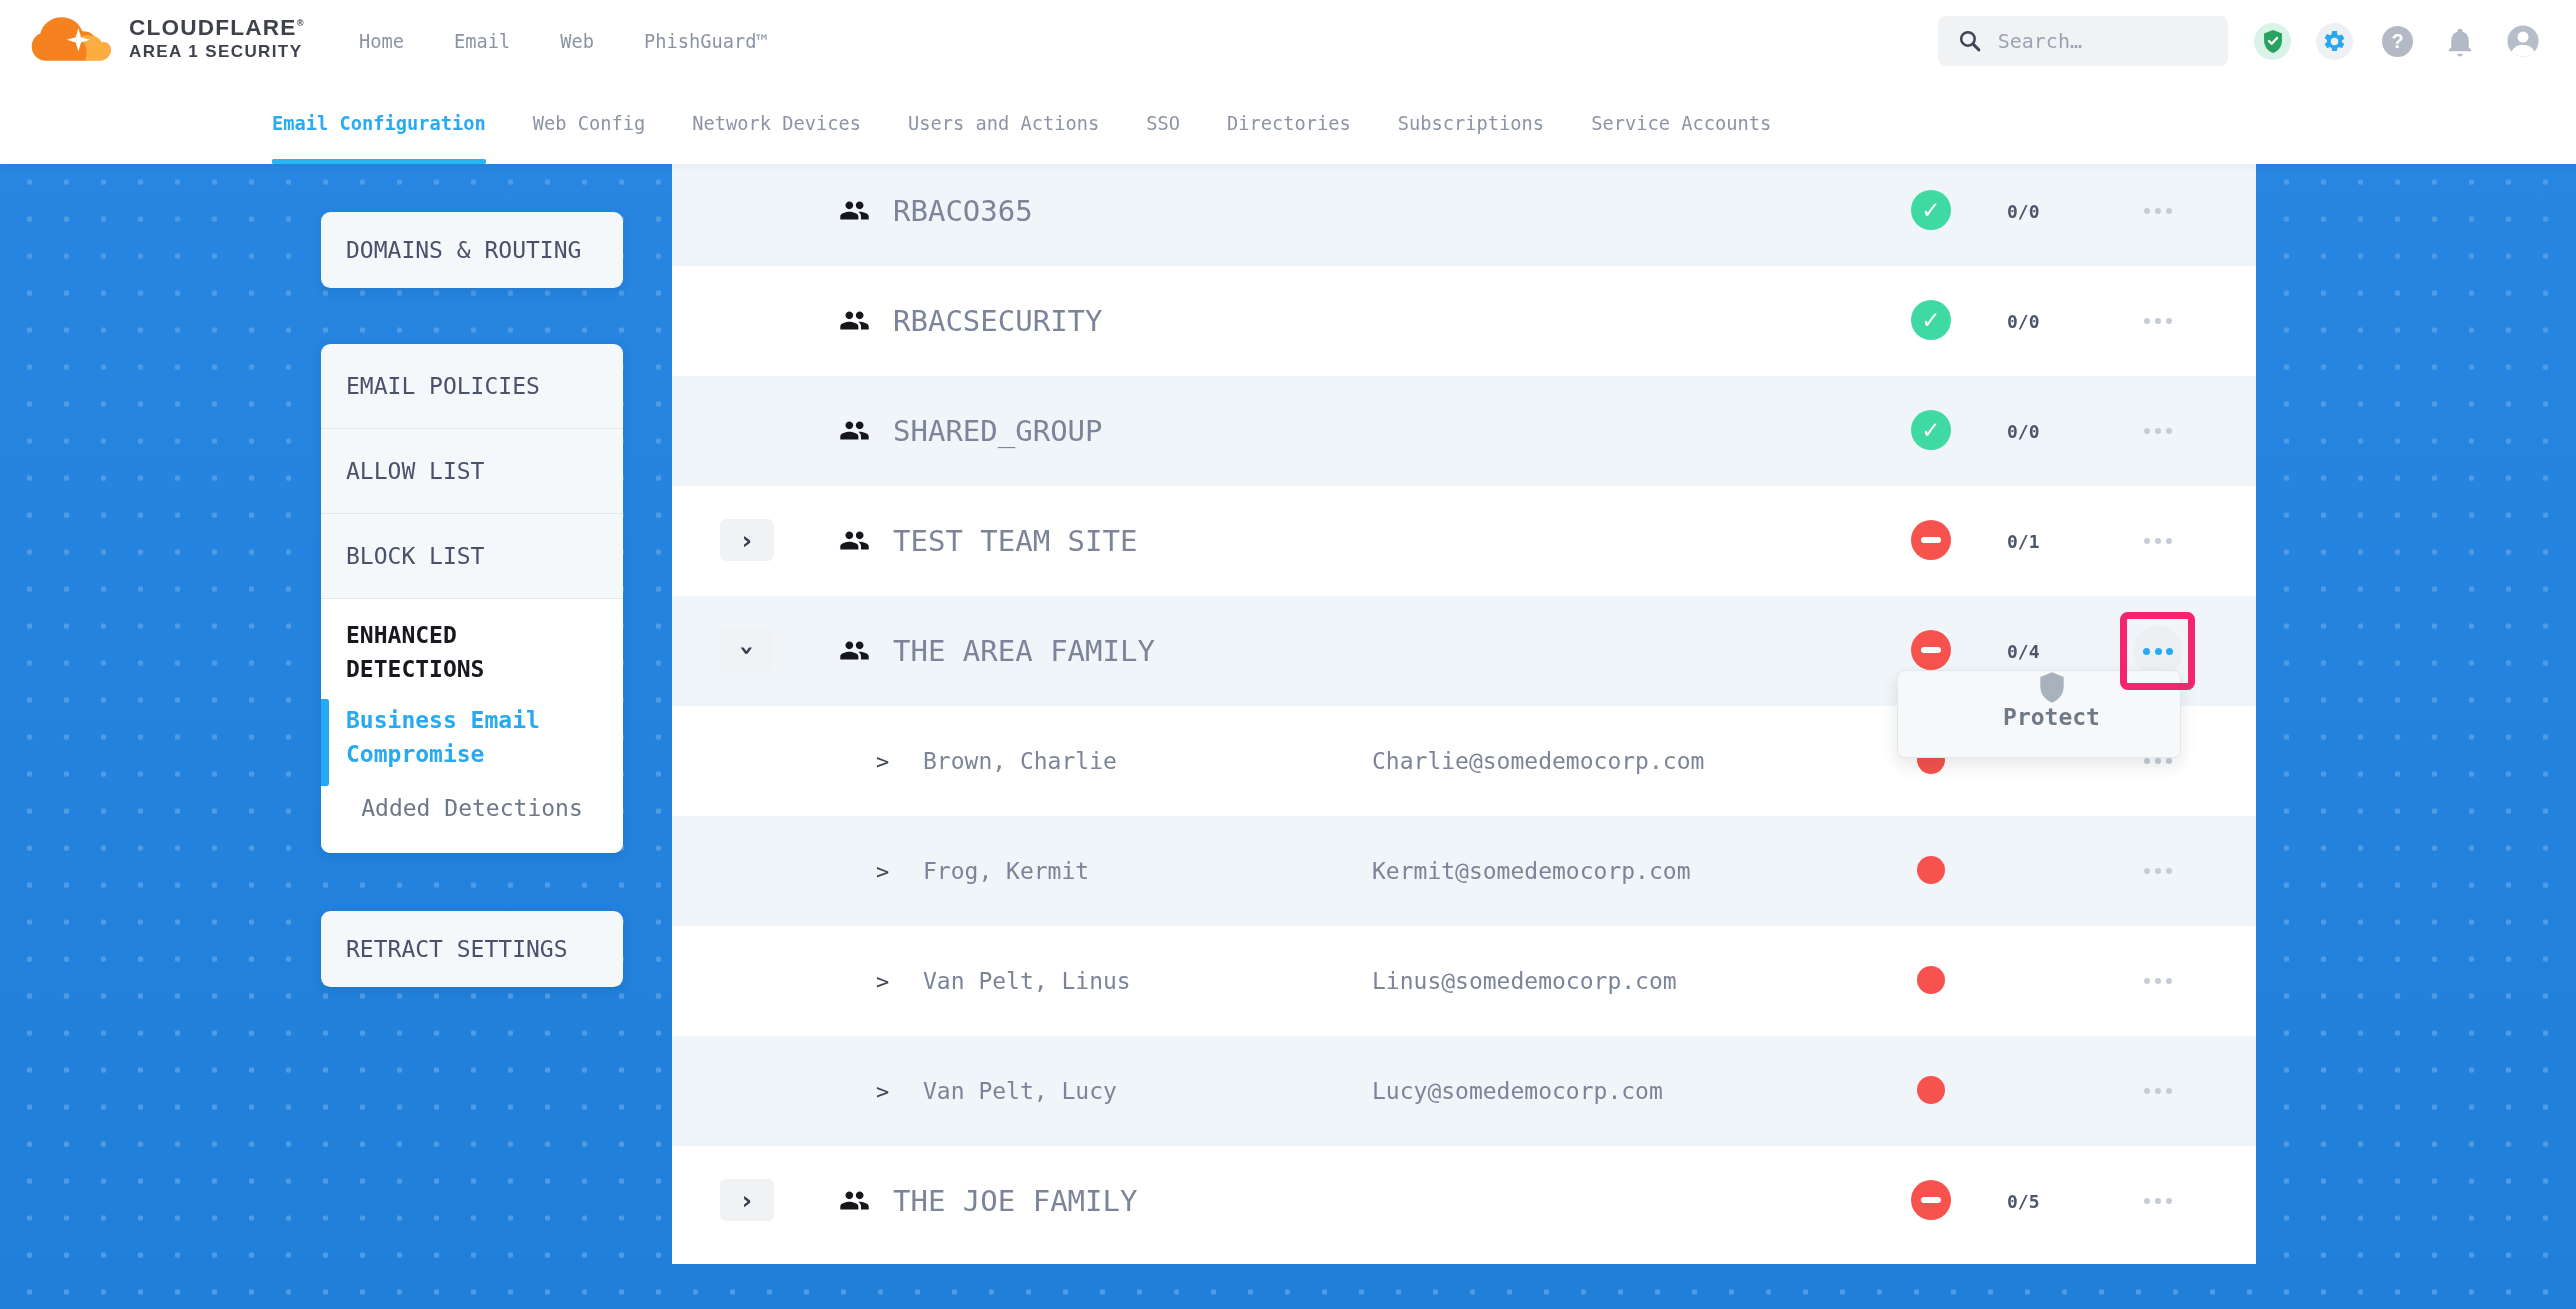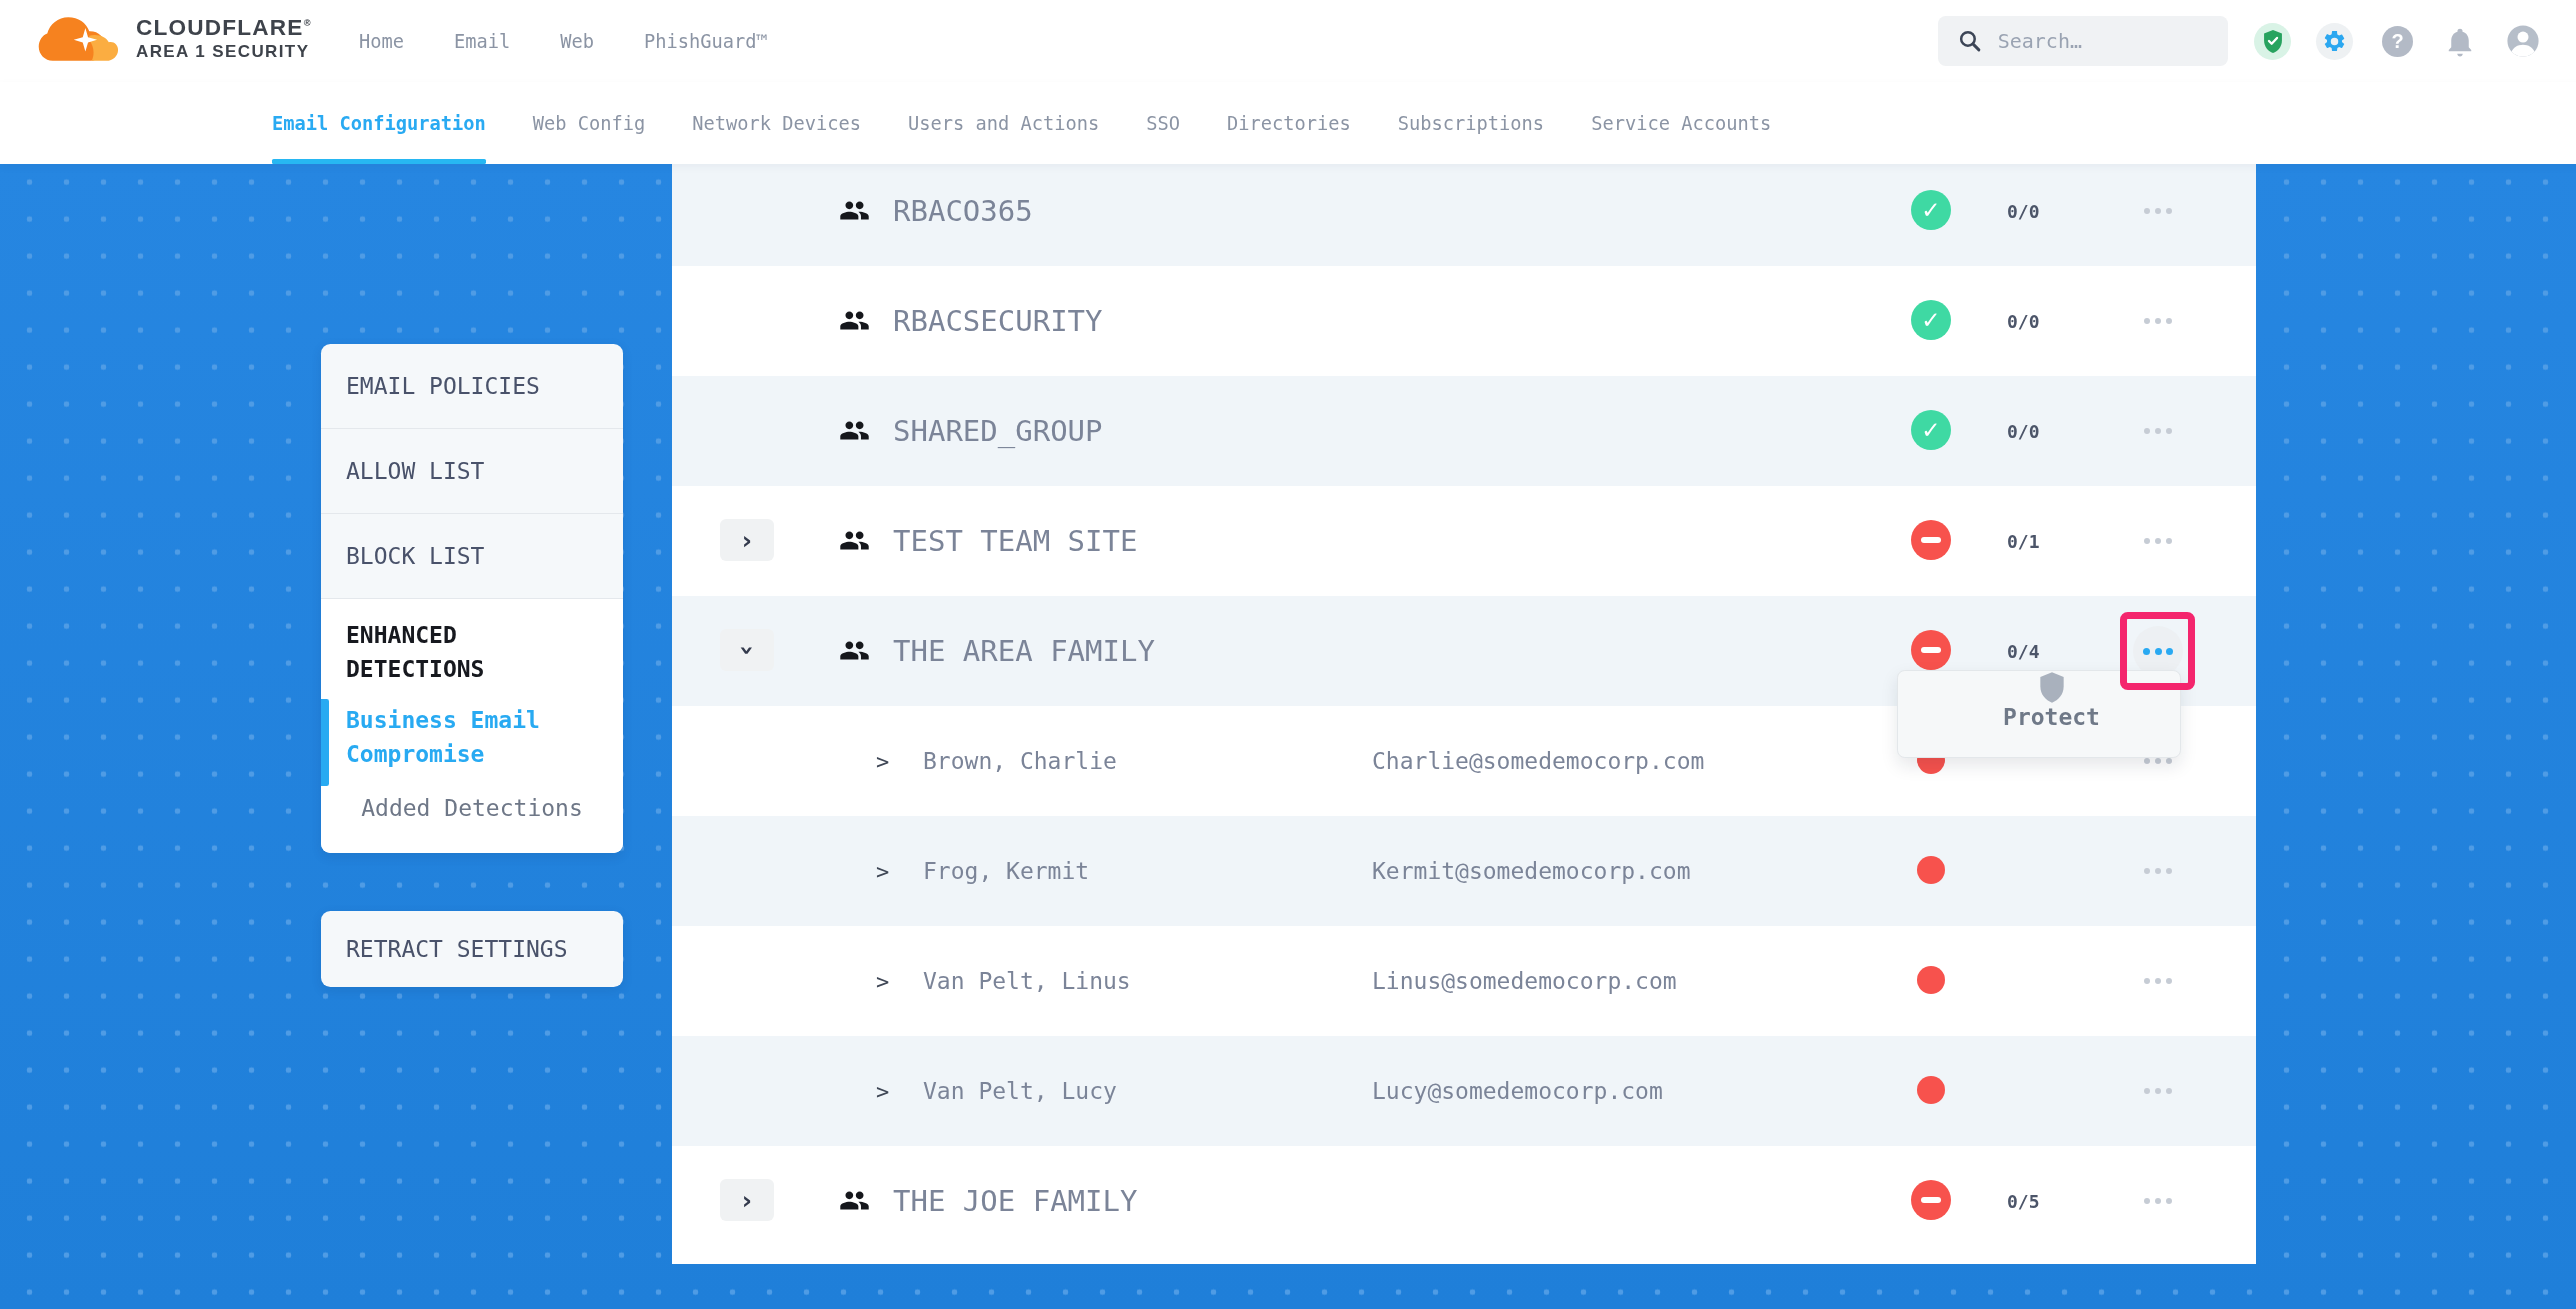--- a/index.html
+++ b/index.html
@@ -6,21 +6,21 @@
   body{font-family:"DejaVu Sans Mono",monospace;}
   .page{position:relative;width:2576px;height:1309px;overflow:hidden;
     background-color:#2584de;
     background-image:radial-gradient(circle,#4f9ce5 0 2.7px,rgba(0,0,0,0) 3.1px),
                      linear-gradient(#2787e2,#1f7fd9);
     background-size:37px 37px,100% 100%;
     background-position:11px 15.6px,0 0;}
 
   
   .header{position:absolute;left:0;top:0;width:2576px;height:82px;background:#ffffff;z-index:30;}
-  .logo{position:absolute;left:38px;top:11px;display:flex;align-items:center;}
+  .logo{position:absolute;left:31px;top:11px;display:flex;align-items:center;}
   .logo-text{margin-left:11px;font-family:"Liberation Sans",sans-serif;color:#3e434b;line-height:1.1;}
   .logo-name{font-size:22.6px;font-weight:800;letter-spacing:1.2px;}
   .logo-name sup{font-size:9.3px;}
   .logo-sub{font-size:17px;font-weight:700;letter-spacing:1.4px;margin-top:2.3px;}
   .top-nav{position:absolute;left:359px;top:0;height:82px;display:flex;align-items:center;column-gap:50px;}
   .top-nav .nav-link{font-size:18.7px;color:#8b94a4;cursor:pointer;}
   .search-box{position:absolute;left:1938px;top:15.6px;width:290px;height:50px;background:#f0f2f4;border-radius:7.8px;display:flex;align-items:center;}
   .search-box svg{margin-left:18.7px;}
   .search-box input{border:none;outline:none;background:transparent;margin-left:14px;width:210px;
     font-family:"DejaVu Sans Mono",monospace;font-size:20px;color:#5a6372;}
@@ -156,20 +156,23 @@
     <span class="tab active">Email Configuration</span>
     <span class="tab">Web Config</span>
     <span class="tab">Network Devices</span>
     <span class="tab">Users and Actions</span>
     <span class="tab">SSO</span>
     <span class="tab">Directories</span>
     <span class="tab">Subscriptions</span>
     <span class="tab">Service Accounts</span>
   </div>
 
+  <div class="side-card card-domains">
+    <div class="side-label">DOMAINS &amp; ROUTING</div>
+  </div>
 
   <div class="side-card card-policies">
     <div class="side-item">EMAIL POLICIES</div>
     <div class="side-item">ALLOW LIST</div>
     <div class="side-item">BLOCK LIST</div>
     <div class="enhanced-group">
       <div class="active-bar"></div>
       <div class="enhanced-title">ENHANCED DETECTIONS</div>
       <div class="enhanced-sub sub-active">Business Email Compromise</div>
       <div class="enhanced-sub sub-plain">Added Detections</div>

